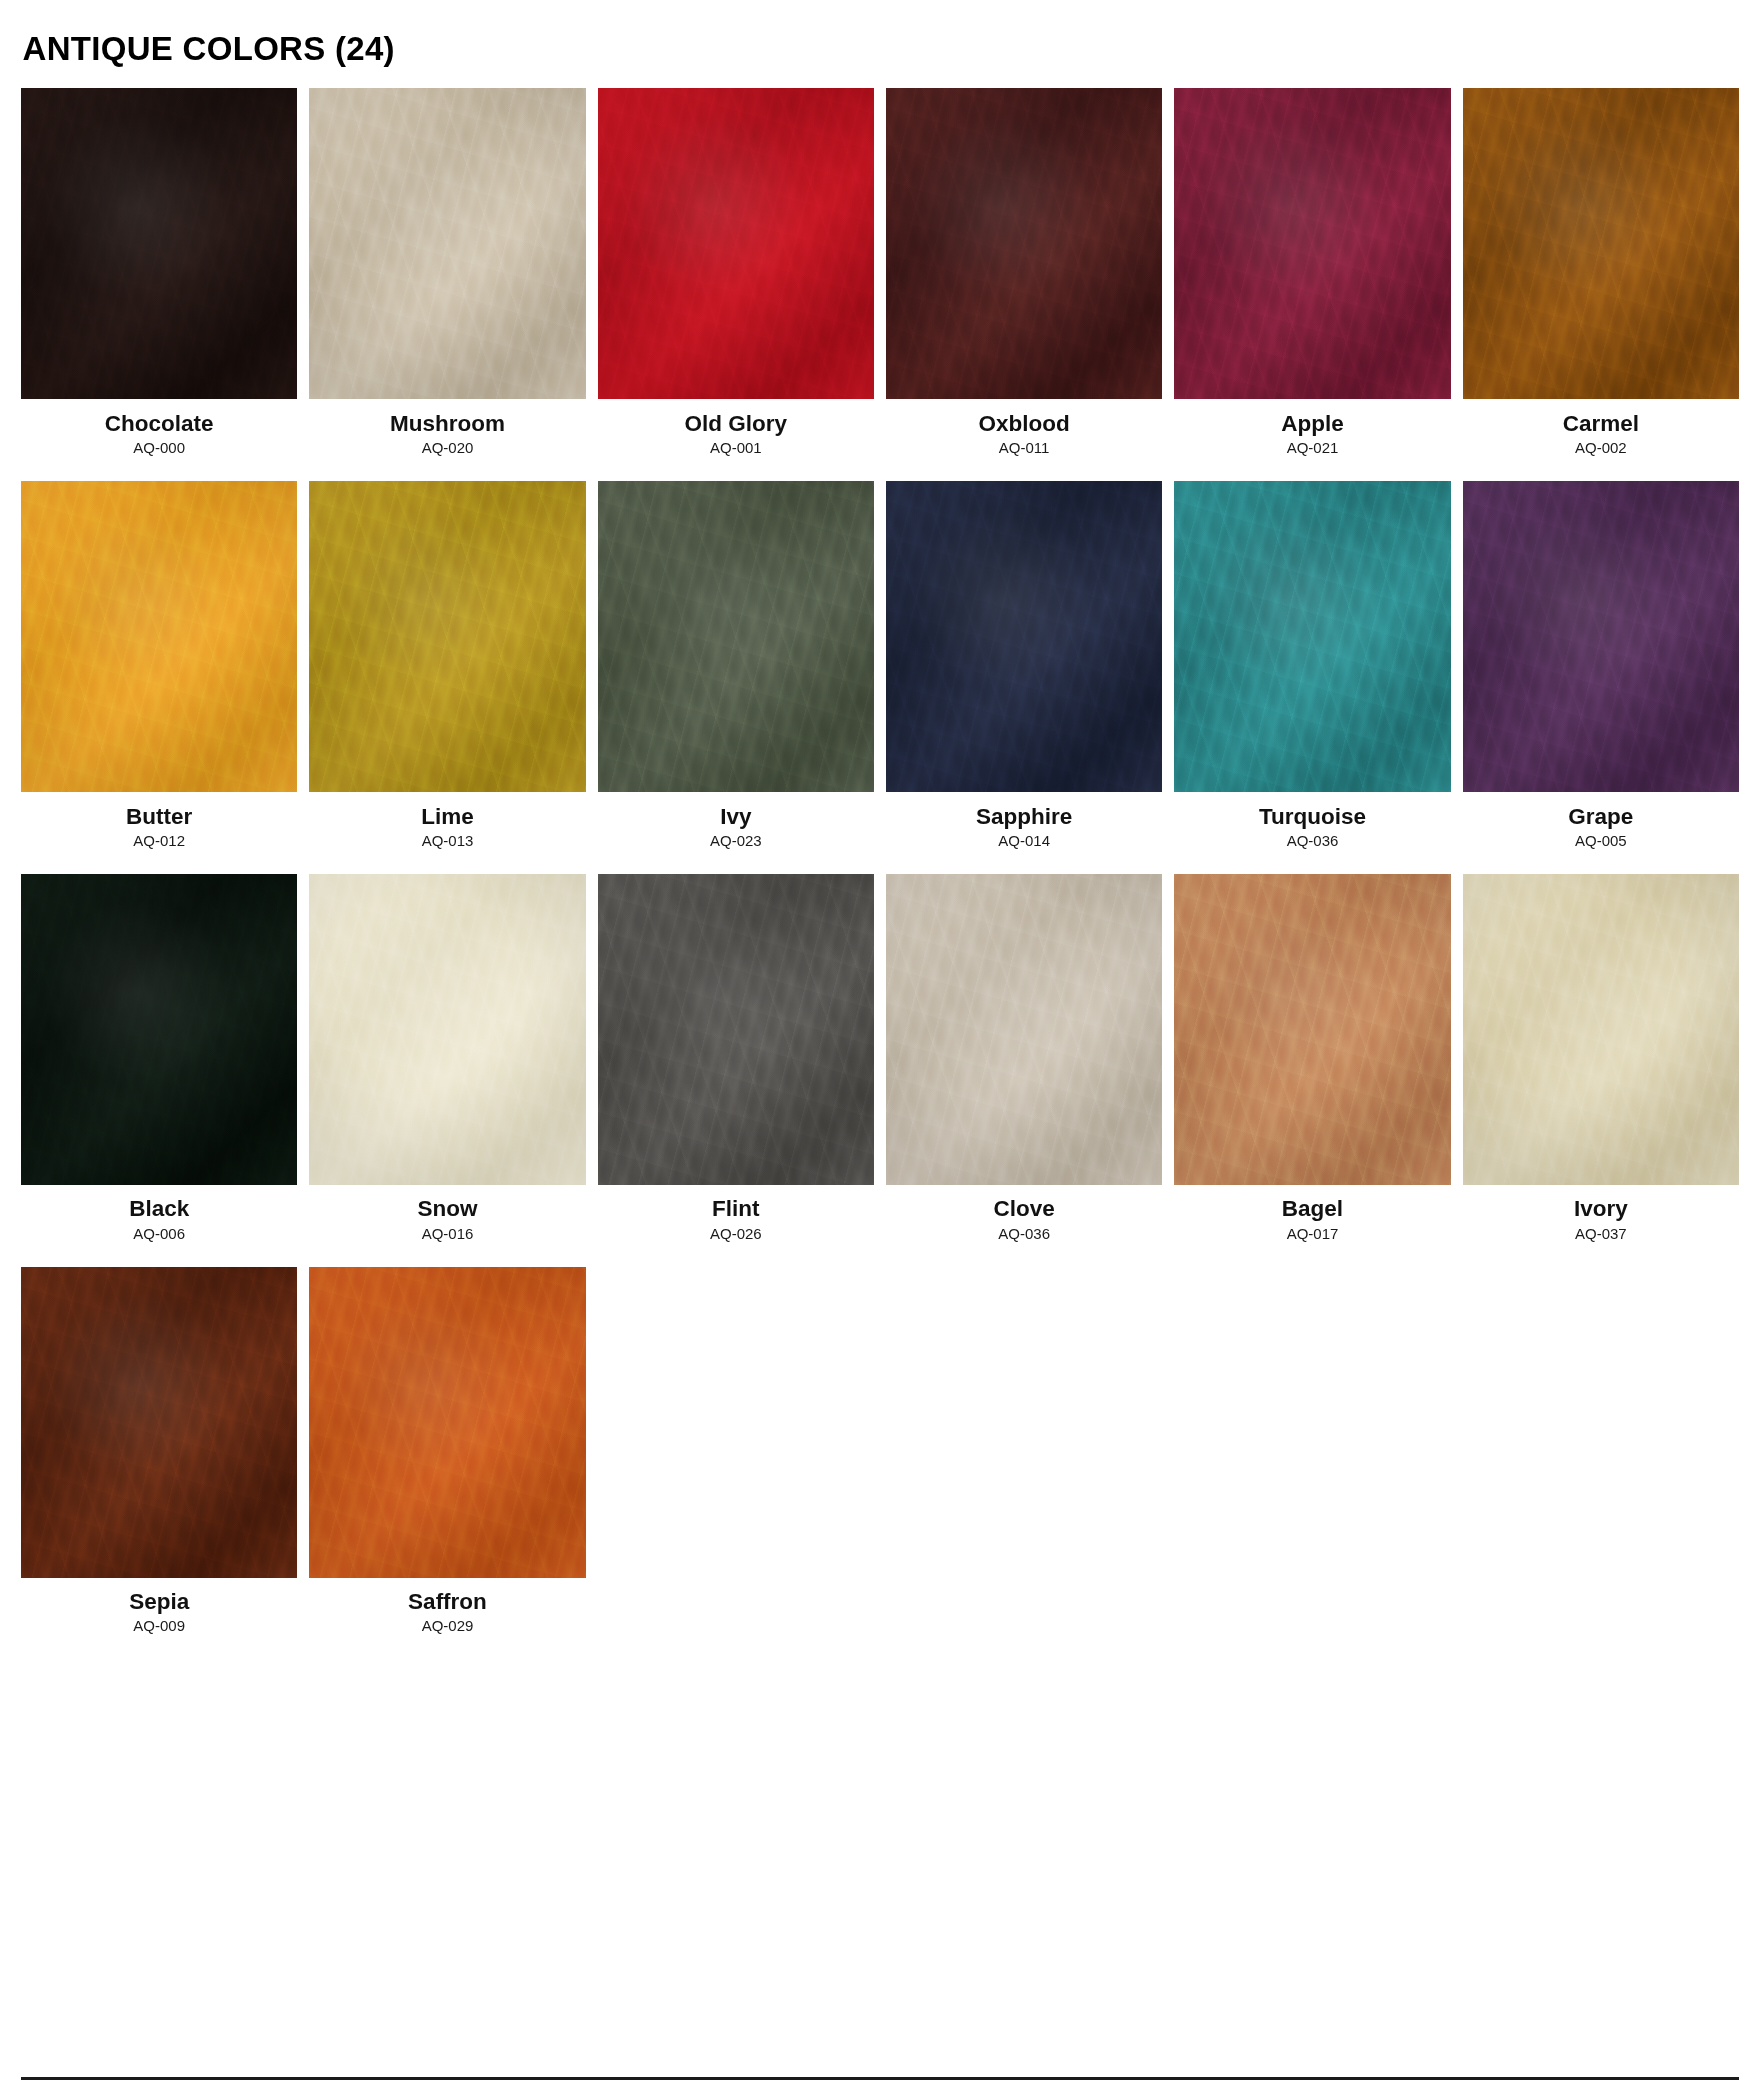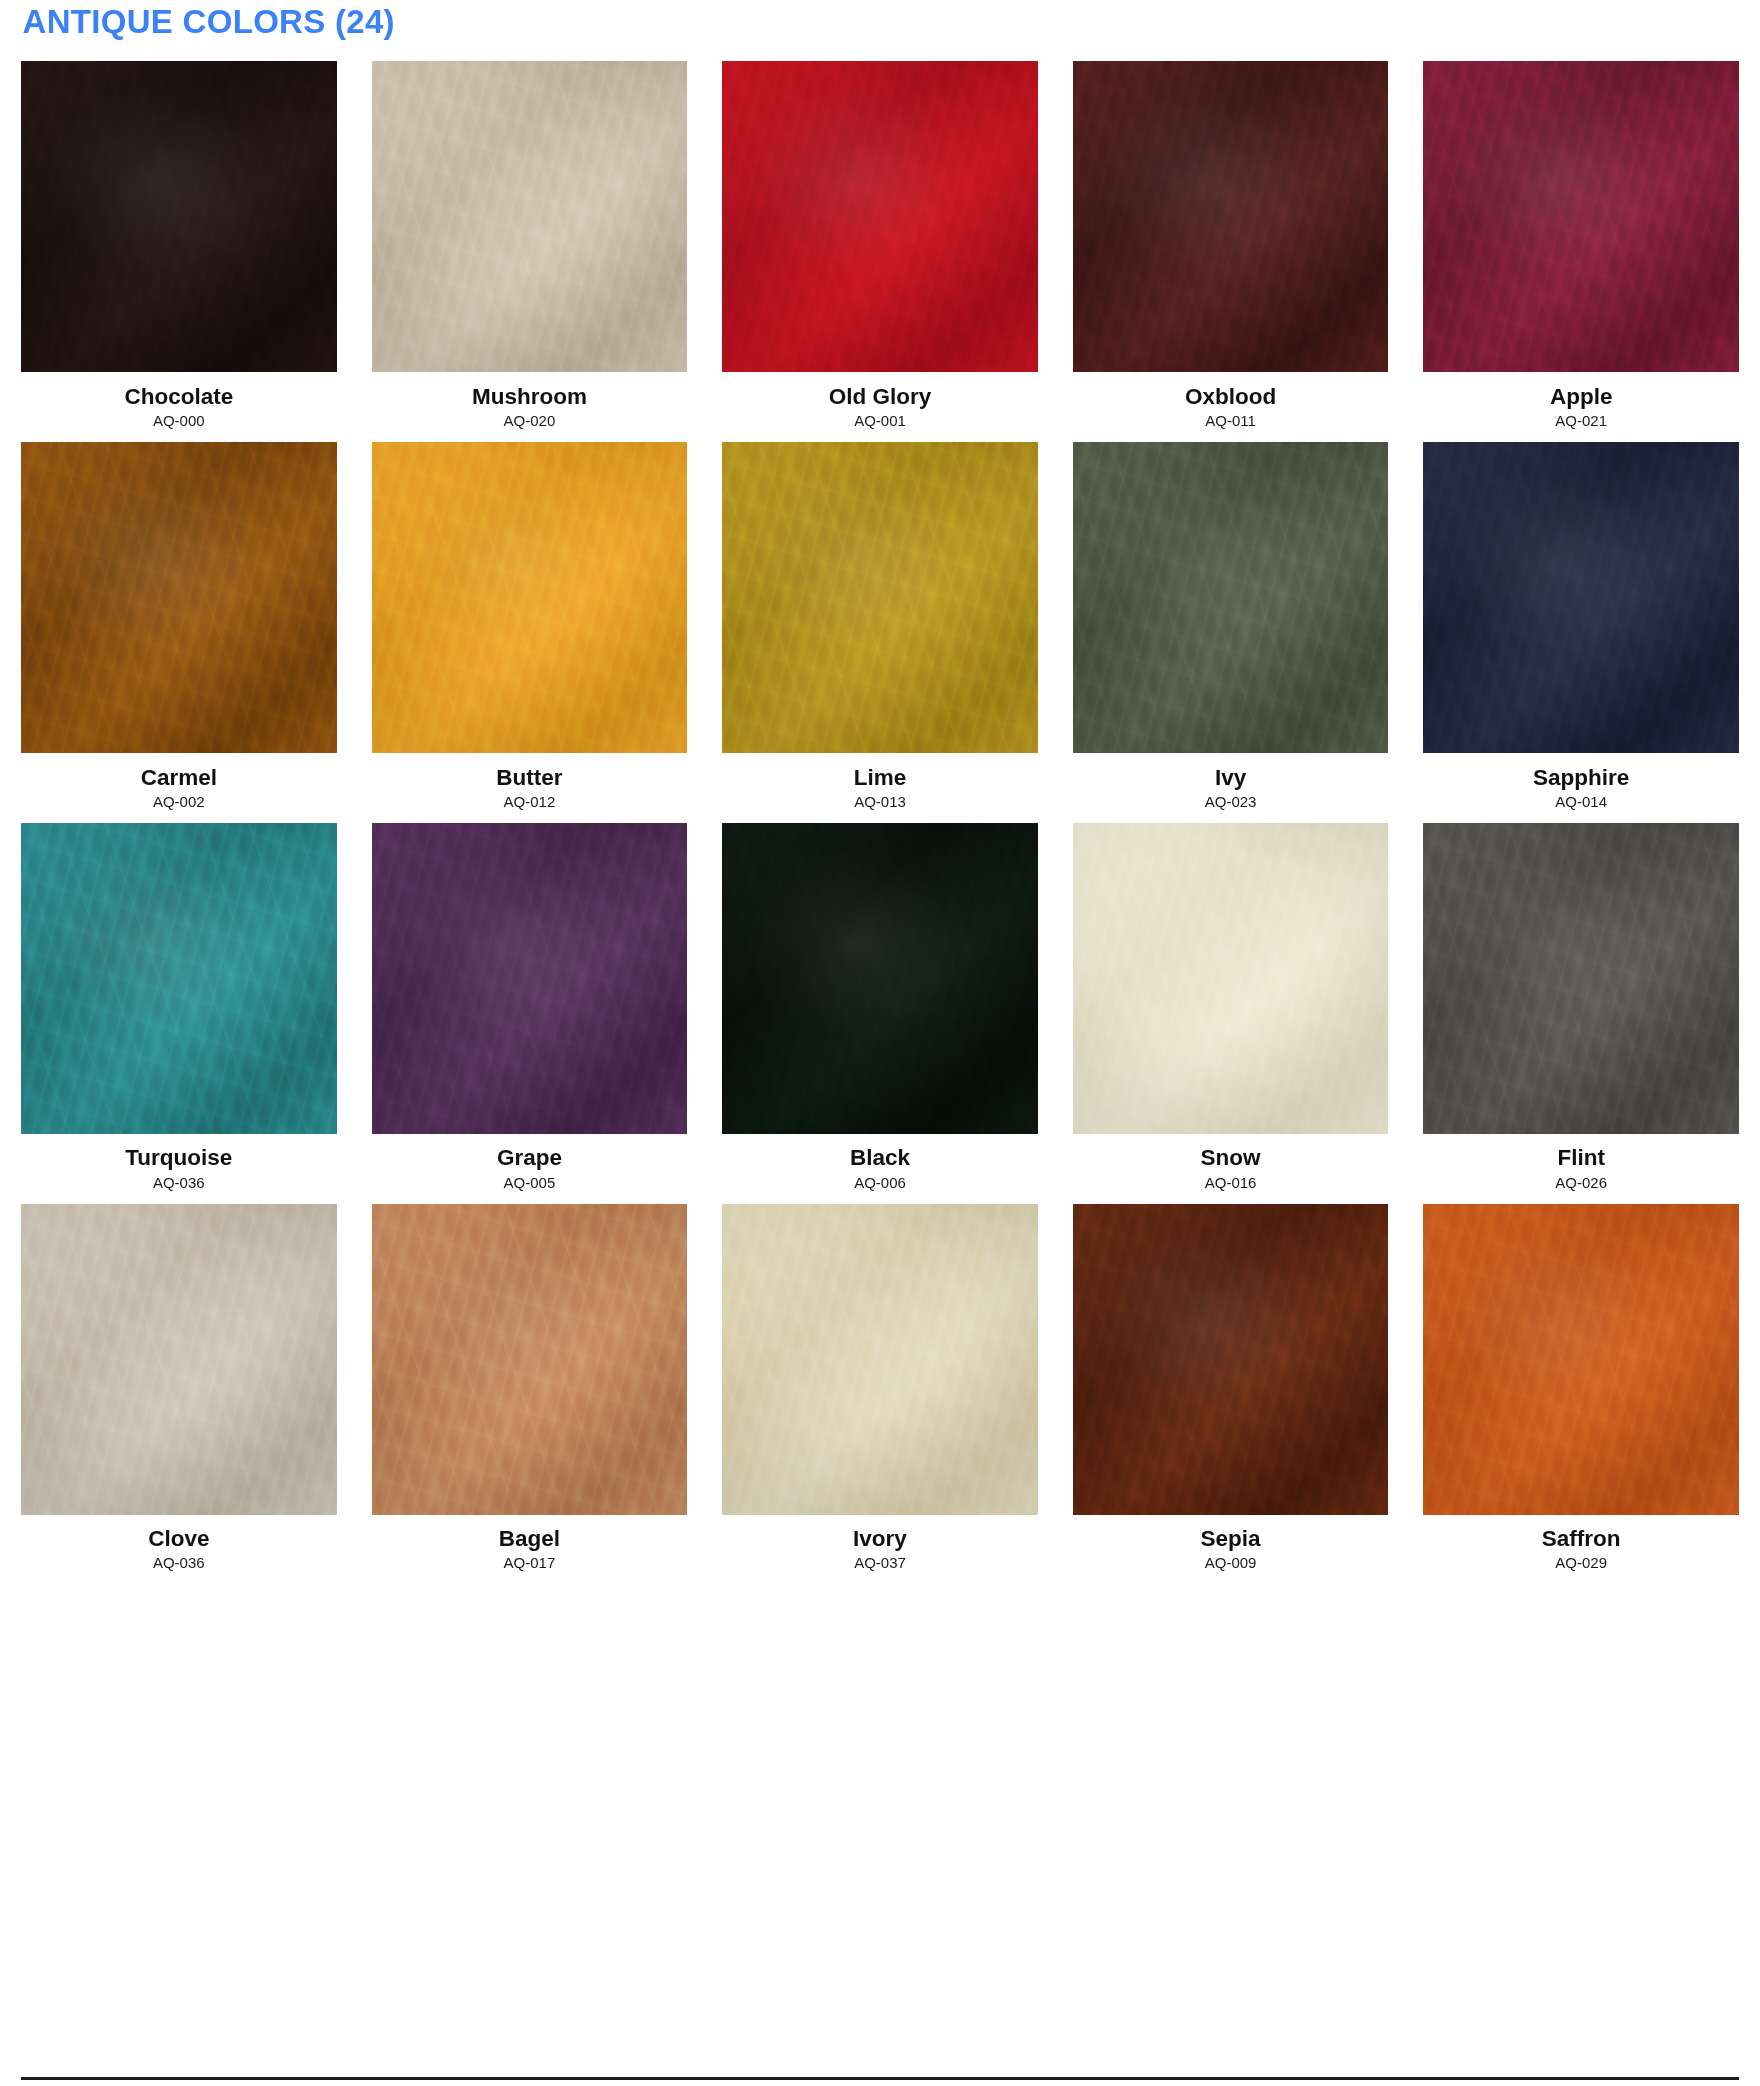--- a/index.html
+++ b/index.html
@@ -16,33 +16,34 @@
     width: 1760px;
     height: 2087px;
     position: relative;
     background: #ffffff;
     padding: 0 21px;
   }
 
   .page-title {
     font-size: 33px;
     font-weight: bold;
-    color: #3b82f6;
+    color: #000000;
     letter-spacing: 0.3px;
-    padding-top: 4px;
+    padding-top: 31px;
     padding-left: 1.5px;
     line-height: 1.1;
   }
 
   .swatch-grid {
     margin-top: 21px;
     display: grid;
-    grid-template-columns: repeat(5, 1fr);
+    grid-template-columns: repeat(6, 1fr);
     column-gap: 35px;
     row-gap: 0px;
+    gap: 12px;
   }
 
   .swatch-cell {
     display: flex;
     flex-direction: column;
     align-items: center;
     margin-bottom: 12px;
   }
 
   .swatch-chip {

